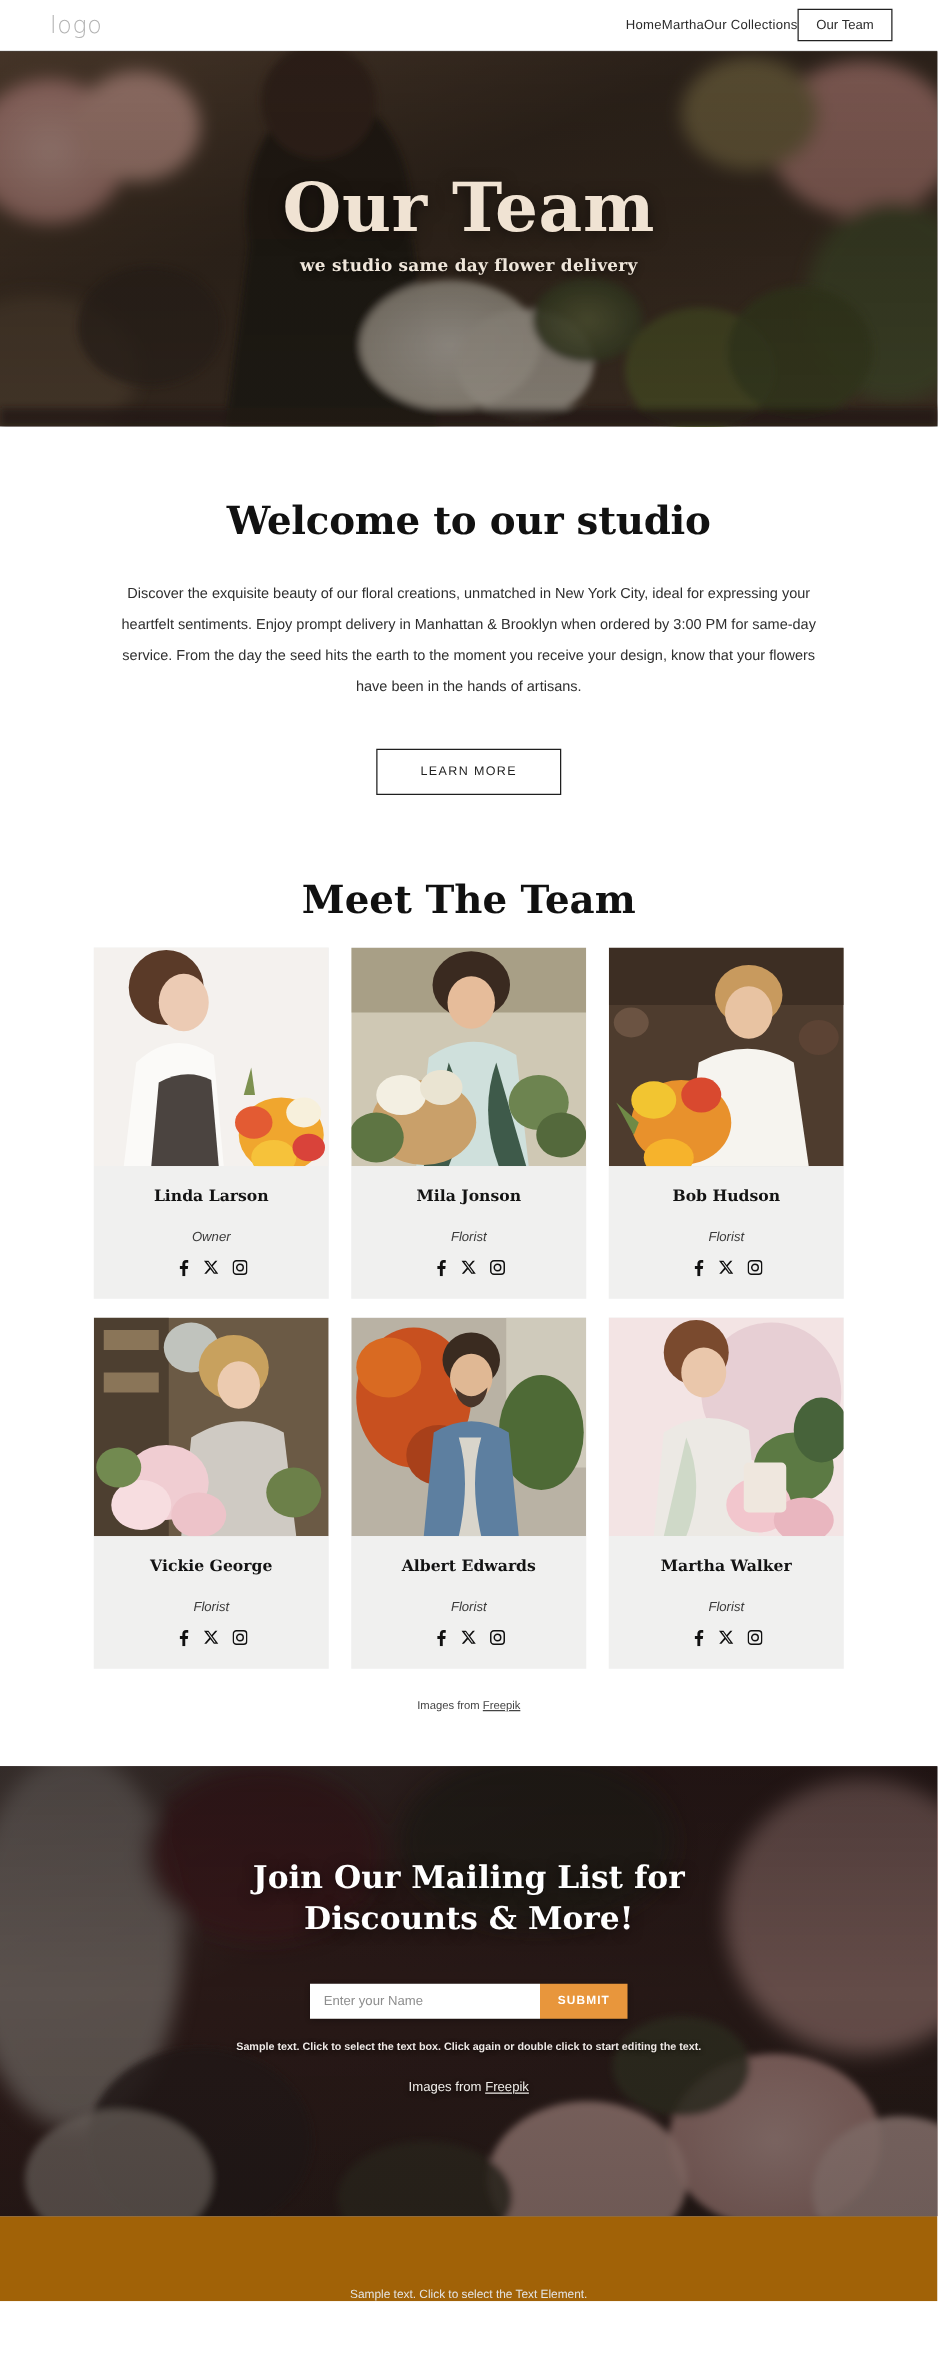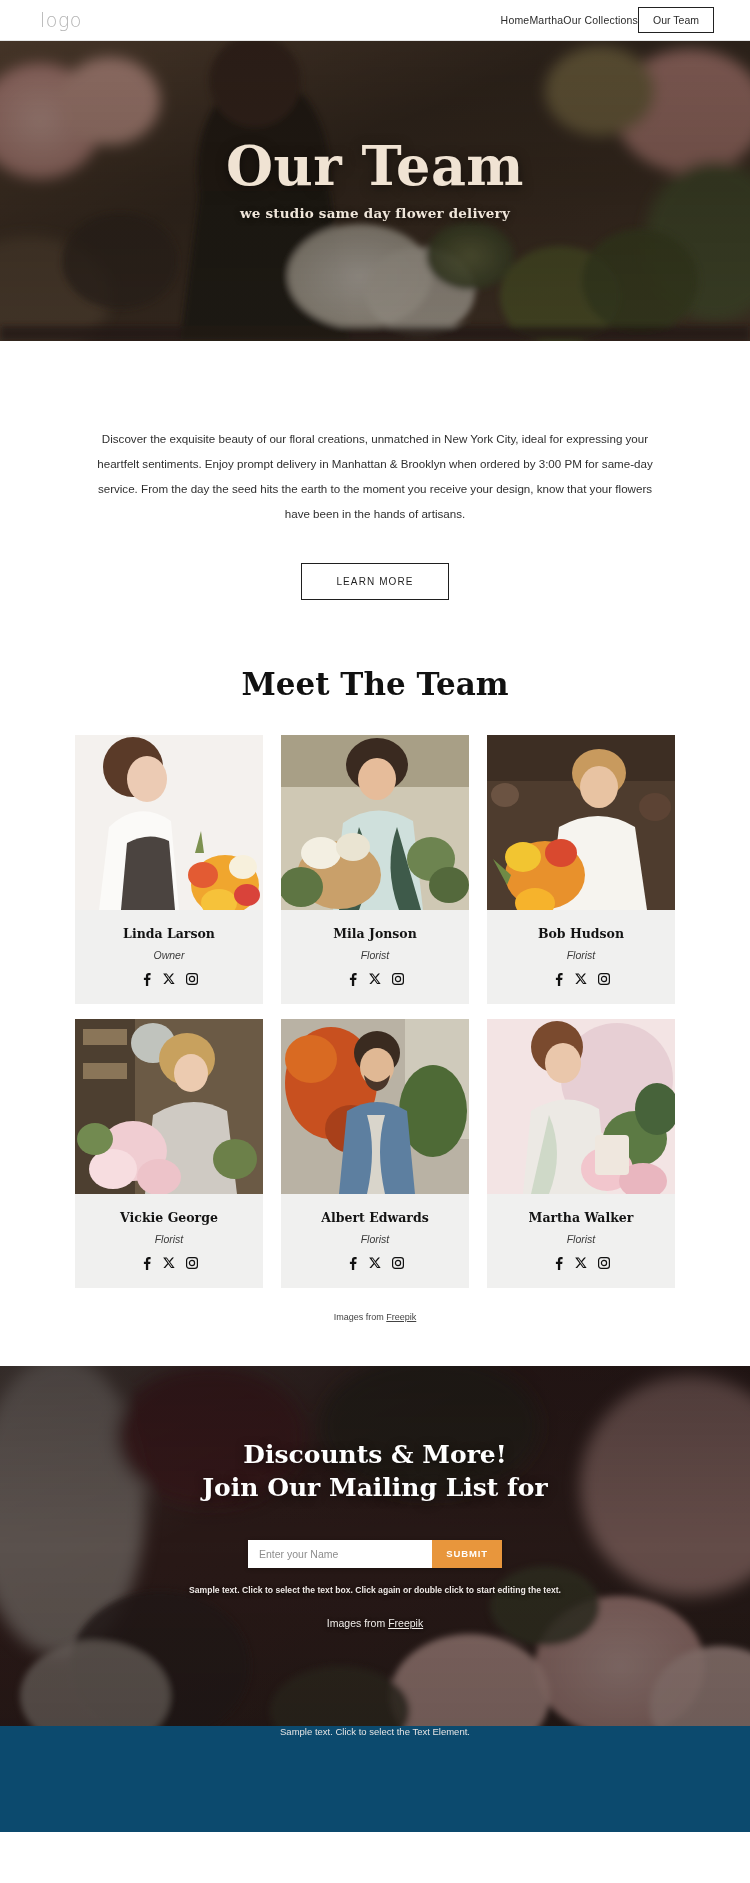--- a/index.html
+++ b/index.html
@@ -127,21 +127,21 @@
     cursor:pointer;
   }
 
   
   .team { background:#fff; padding:0 0 14px; text-align:center; }
   .team h2 {
     font-family:"DejaVu Serif", serif;
     font-weight:700;
     font-size:31px;
     color:#111;
-    margin-bottom:33px;
+    margin-bottom:20px;
   }
   .grid {
     display:grid;
     grid-template-columns:repeat(3, 188px);
     justify-content:center;
     gap:15px 18px;
     padding:0 34px;
   }
   .card { background:#f0f0ef; }
   .card-photo {
@@ -151,21 +151,21 @@
     overflow:hidden;
   }
   .card-body { padding:16px 6px 18px; }
   .card-name {
     font-family:"DejaVu Serif", serif;
     font-weight:700;
     font-size:12.5px;
     color:#131313;
   }
   .card-role {
-    margin-top:8px;
+    margin-top:20px;
     font-size:10.5px;
     font-style:italic;
     color:#3a3a3a;
   }
   .socials {
     margin-top:12px;
     display:flex;
     justify-content:center;
     gap:11px;
     align-items:center;
@@ -249,24 +249,24 @@
   .mail-credit {
     margin-top:22px;
     font-size:10.5px;
     color:#f2eeea;
     text-shadow:0 1px 4px rgba(0,0,0,.7);
   }
   .mail-credit u { text-decoration:underline; cursor:pointer; }
 
   
   .footer {
-    height:106px;
-    background:#0c4a6e;
+    height:68px;
+    background:#a16207;
     display:flex;
-    align-items:flex-start;
+    align-items:flex-end;
     justify-content:center;
   }
   .footer-text { font-size:9.5px; color:#e4e4e4; }
 </style>
 </head>
 <body>
 
 <div class="page">
 
   <div class="header">
@@ -331,20 +331,21 @@
       </svg>
     </div>
     <div class="hero-overlay"></div>
     <div class="hero-inner">
       <div class="hero-title">Our Team</div>
       <div class="hero-sub">we studio same day flower delivery</div>
     </div>
   </div>
 
   <div class="welcome">
+    <h2>Welcome to our studio</h2>
     <p>Discover the exquisite beauty of our floral creations, unmatched in New York City, ideal for expressing your heartfelt sentiments. Enjoy prompt delivery in Manhattan &amp; Brooklyn when ordered by 3:00 PM for same-day service.  From the day the seed hits the earth to the moment you receive your design, know that your flowers have been in the hands of artisans.</p>
     <div class="learn-wrap">
       <button class="learn-btn">LEARN MORE</button>
     </div>
   </div>
 
   <div class="team">
     <h2>Meet The Team</h2>
     <div class="grid" id="team-grid">
         <div class="card">
@@ -614,22 +615,22 @@
           <ellipse cx="340" cy="345" rx="70" ry="45" fill="#3c3a2c" opacity=".85"></ellipse>
           <ellipse cx="545" cy="240" rx="55" ry="40" fill="#3f4530" opacity=".85"></ellipse>
           <ellipse cx="160" cy="300" rx="90" ry="75" fill="#2b2220" opacity=".85"></ellipse>
           <ellipse cx="95" cy="330" rx="75" ry="55" fill="#b9b0a8" opacity=".75"></ellipse>
         </g>
       </svg>
     </div>
     <div class="mail-overlay"></div>
     <div class="mail-inner">
       <div class="mail-title">
+        <div>Join Our Mailing List for</div>
         <div>Discounts &amp; More!</div>
-        <div>Join Our Mailing List for</div>
       </div>
       <div class="form-row">
         <input type="text" placeholder="Enter your Name" style="">
         <button class="submit-btn">SUBMIT</button>
       </div>
       <div class="mail-note">Sample text. Click to select the text box. Click again or double click to start editing the text.</div>
       <div class="mail-credit">
         <span>Images from </span><u>Freepik</u>
       </div>
     </div>

